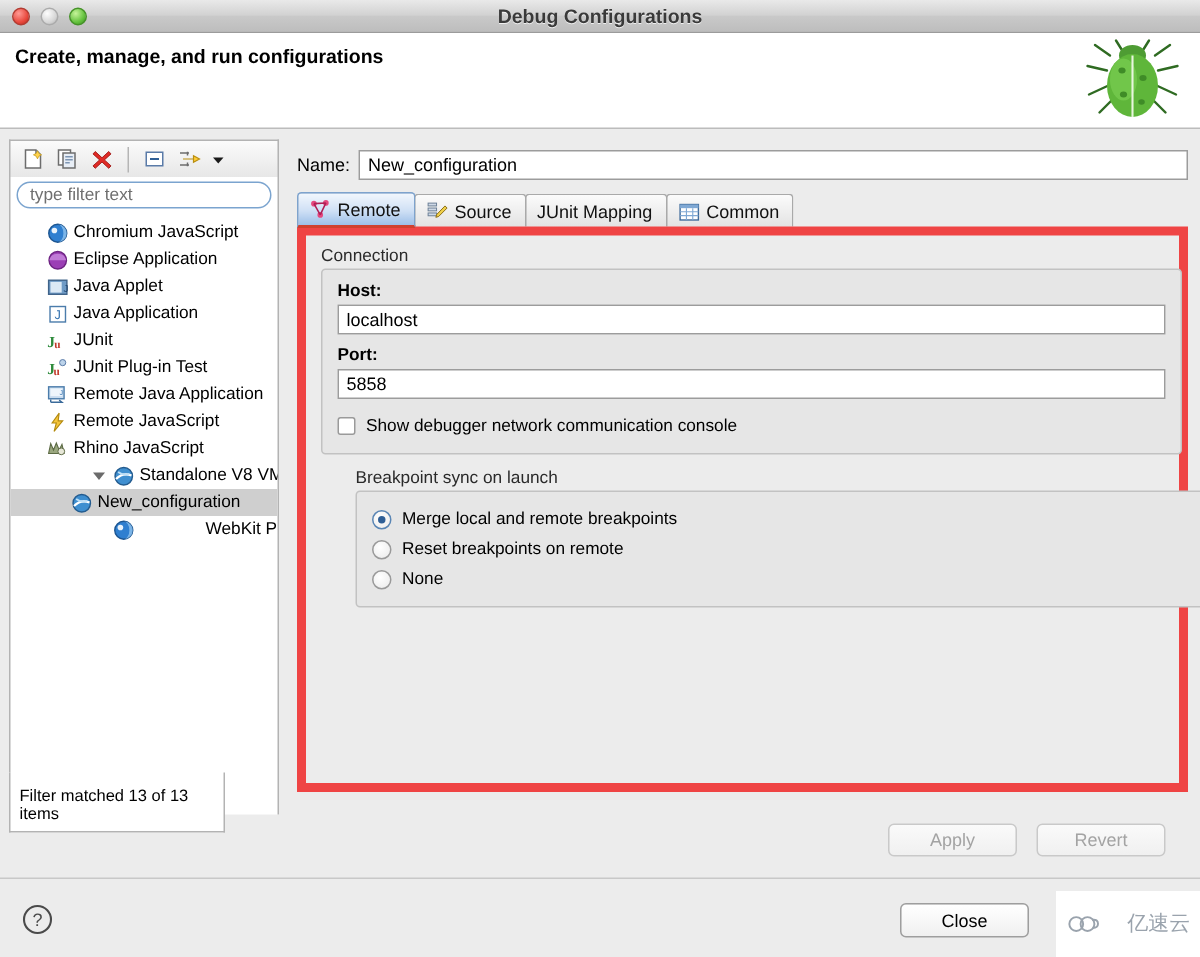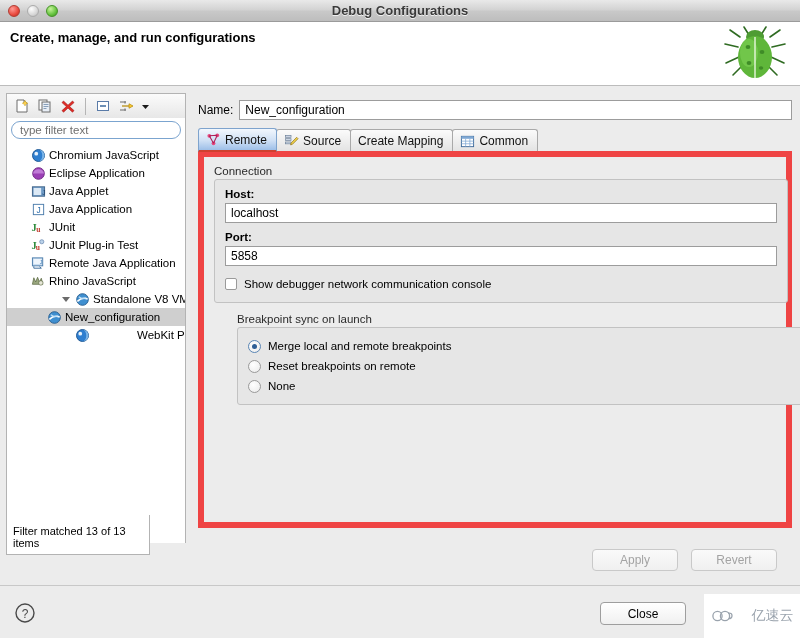--- a/index.html
+++ b/index.html
@@ -360,20 +360,29 @@
             <text x="9.2" y="8" font-family="Liberation Sans, sans-serif" font-size="5" fill="#2f6fae">J</text>
             <path d="M3 13 h8 l-2 -1.6 M3 13 l0 -2" stroke="#3a6a9a" stroke-width="1" fill="none"></path>
           </svg>
         </span>
         <span class="tlabel">Remote Java Application</span>
       </div>
       <div class="tree-row" style="padding-left: 8px;">
         <span class="tw"></span>
         <span class="ticon">
           <svg width="15" height="15" viewBox="0 0 16 16">
+            <path d="M9 1.5 L4 8.5 h3 l-1.6 6 L11.5 7 h-3.2 z" fill="#f5c53b" stroke="#b38a10" stroke-width="0.8"></path>
+          </svg>
+        </span>
+        <span class="tlabel">Remote JavaScript</span>
+      </div>
+      <div class="tree-row" style="padding-left: 8px;">
+        <span class="tw"></span>
+        <span class="ticon">
+          <svg width="15" height="15" viewBox="0 0 16 16">
             <path d="M1.5 11 L3 4 L5 8.5 L7 3.5 L9 8.5 L11 4.5 L12.5 11 z" fill="#9aa77f" stroke="#5d6b45" stroke-width="0.8"></path>
             <circle cx="10.5" cy="9.5" r="2.4" fill="#e7e7d8" stroke="#5d6b45" stroke-width="0.7"></circle>
           </svg>
         </span>
         <span class="tlabel">Rhino JavaScript</span>
       </div>
       <div class="tree-row" style="padding-left: 8px; margin-left: 44px;">
         <span class="tw">
           <span class="arrow open"></span>
         </span>
@@ -434,21 +443,21 @@
           <svg width="15" height="15" viewBox="0 0 16 16">
             <rect x="1.5" y="1.5" width="6" height="2" fill="#cfd9e6" stroke="#6b7f96" stroke-width="0.7"></rect>
             <rect x="1.5" y="5" width="6" height="2" fill="#cfd9e6" stroke="#6b7f96" stroke-width="0.7"></rect>
             <rect x="1.5" y="8.5" width="6" height="2" fill="#cfd9e6" stroke="#6b7f96" stroke-width="0.7"></rect>
             <path d="M13.5 3.5 L15 5 L9 11 L7 11.6 L7.6 9.6 z" fill="#f0d04a" stroke="#8a6e14" stroke-width="0.7"></path>
           </svg>
         </span>
         <span>Source</span>
       </div>
       <div class="tab">
-        <span>Create Mapping</span>
+        <span>JUnit Mapping</span>
       </div>
       <div class="tab">
         <span style="display: flex;">
           <svg width="15" height="15" viewBox="0 0 16 16">
             <rect x="1.5" y="2.5" width="13" height="11" fill="#fff" stroke="#3f6b9b"></rect>
             <rect x="1.5" y="2.5" width="13" height="2.6" fill="#7fa8d4"></rect>
             <path d="M1.5 7.6 h13 M1.5 10.4 h13 M6 5.1 v8.4 M10.5 5.1 v8.4" stroke="#7fa8d4" stroke-width="0.8"></path>
           </svg>
         </span>
         <span>Common</span>

